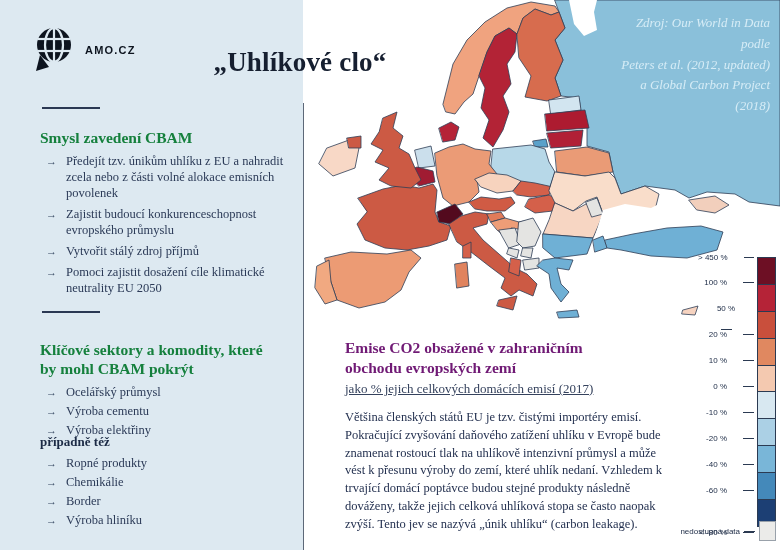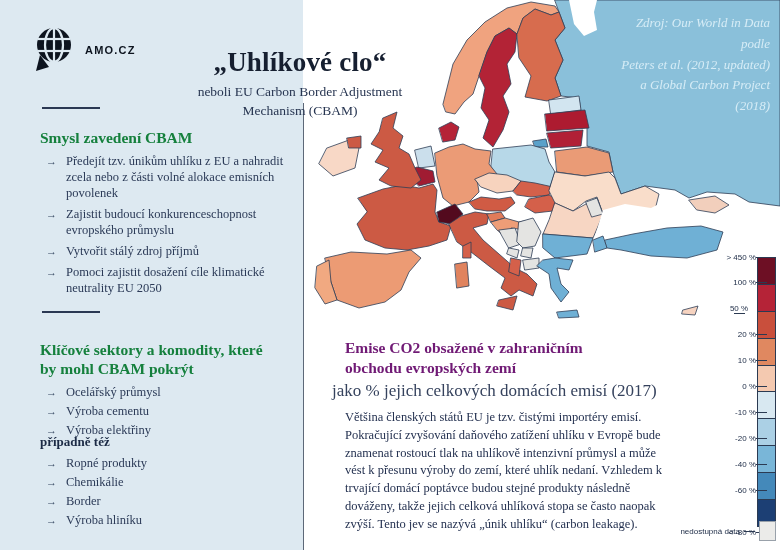--- a/index.html
+++ b/index.html
@@ -28,30 +28,30 @@
   .li{display:flex;gap:9px;font-size:12.5px;line-height:1.28;color:#2b3a57;}
   .list1 .li{margin-bottom:5px;}
   .list2 .li,.list3 .li{margin-bottom:3px;}
   .arrow{flex:0 0 auto;font-size:11px;color:#33455f;transform:translateY(.5px);}
 
   .attribution{position:absolute;left:612px;top:13px;width:158px;text-align:right;
     font-size:13px;font-style:italic;color:#d6ecf6;line-height:1.6;white-space:pre-line;}
 
   .article-h{position:absolute;left:345px;top:338px;width:330px;font-size:15.5px;font-weight:bold;
     color:#701a75;line-height:1.3;white-space:pre-line;}
-  .article-cap{position:absolute;left:332px;top:381px;width:330px;font-size:17px;color:#35425d;}
+  .article-cap{position:absolute;left:345px;top:381px;width:330px;font-size:13px;color:#35425d;text-decoration:underline;}
   .article-body{position:absolute;left:345px;top:409px;width:324px;font-size:12.5px;line-height:1.42;color:#243150;}
 
   .map-svg{position:absolute;left:303px;top:0;}
 
   .legend{position:absolute;left:698px;top:257px;width:80px;height:293px;font-family:"Liberation Sans",sans-serif;}
   .lg-col{position:absolute;left:59px;top:0;width:19px;border:1px solid #2b3a52;box-sizing:border-box;}
   .lg-cell{height:25.9px;}
   .lg-cell + .lg-cell{border-top:1px solid #2b3a52;}
-  .lg-lab{position:absolute;left:13px;width:56px;display:flex;justify-content:flex-end;align-items:center;gap:0;
+  .lg-lab{position:absolute;left:0;width:56px;display:flex;justify-content:flex-end;align-items:center;gap:16px;
     font-size:8px;color:#22304a;white-space:nowrap;}
   .lg-dash{width:11px;height:1px;background:#2b3a52;}
   .lg-nodata{position:absolute;left:-20px;top:264px;width:98px;display:flex;justify-content:flex-end;align-items:center;gap:4px;
     font-size:8px;color:#22304a;white-space:nowrap;}
   .lg-nd-sw{width:17px;height:20px;border:1px solid #99a1aa;box-sizing:border-box;}
 </style>
 </head>
 <body>
 
 <div class="sidebar"></div>
@@ -121,22 +121,20 @@
       <line x1="4" y1="25" x2="36" y2="25"></line>
       <line x1="20" y1="2" x2="20" y2="36"></line>
       <ellipse cx="20" cy="19" rx="9" ry="16.8"></ellipse>
     </g>
   </svg>
   <span class="logo-text">AMO.CZ</span>
 </div>
 
 <div class="titleblock">
   <div class="title">„Uhlíkové clo“</div>
-  <div class="subtitle">neboli EU Carbon Border Adjustment
-Mechanism (CBAM)</div>
 </div>
 
 <div class="rule rule1"></div>
 <div class="sb-h sb-h1">Smysl zavedení CBAM</div>
 <div class="sb-list list1">
   <div class="li">
       <span class="arrow">→</span>
       <span>Předejít tzv. únikům uhlíku z EU a nahradit zcela nebo z části volné alokace emisních povolenek</span>
     </div>
   <div class="li">

